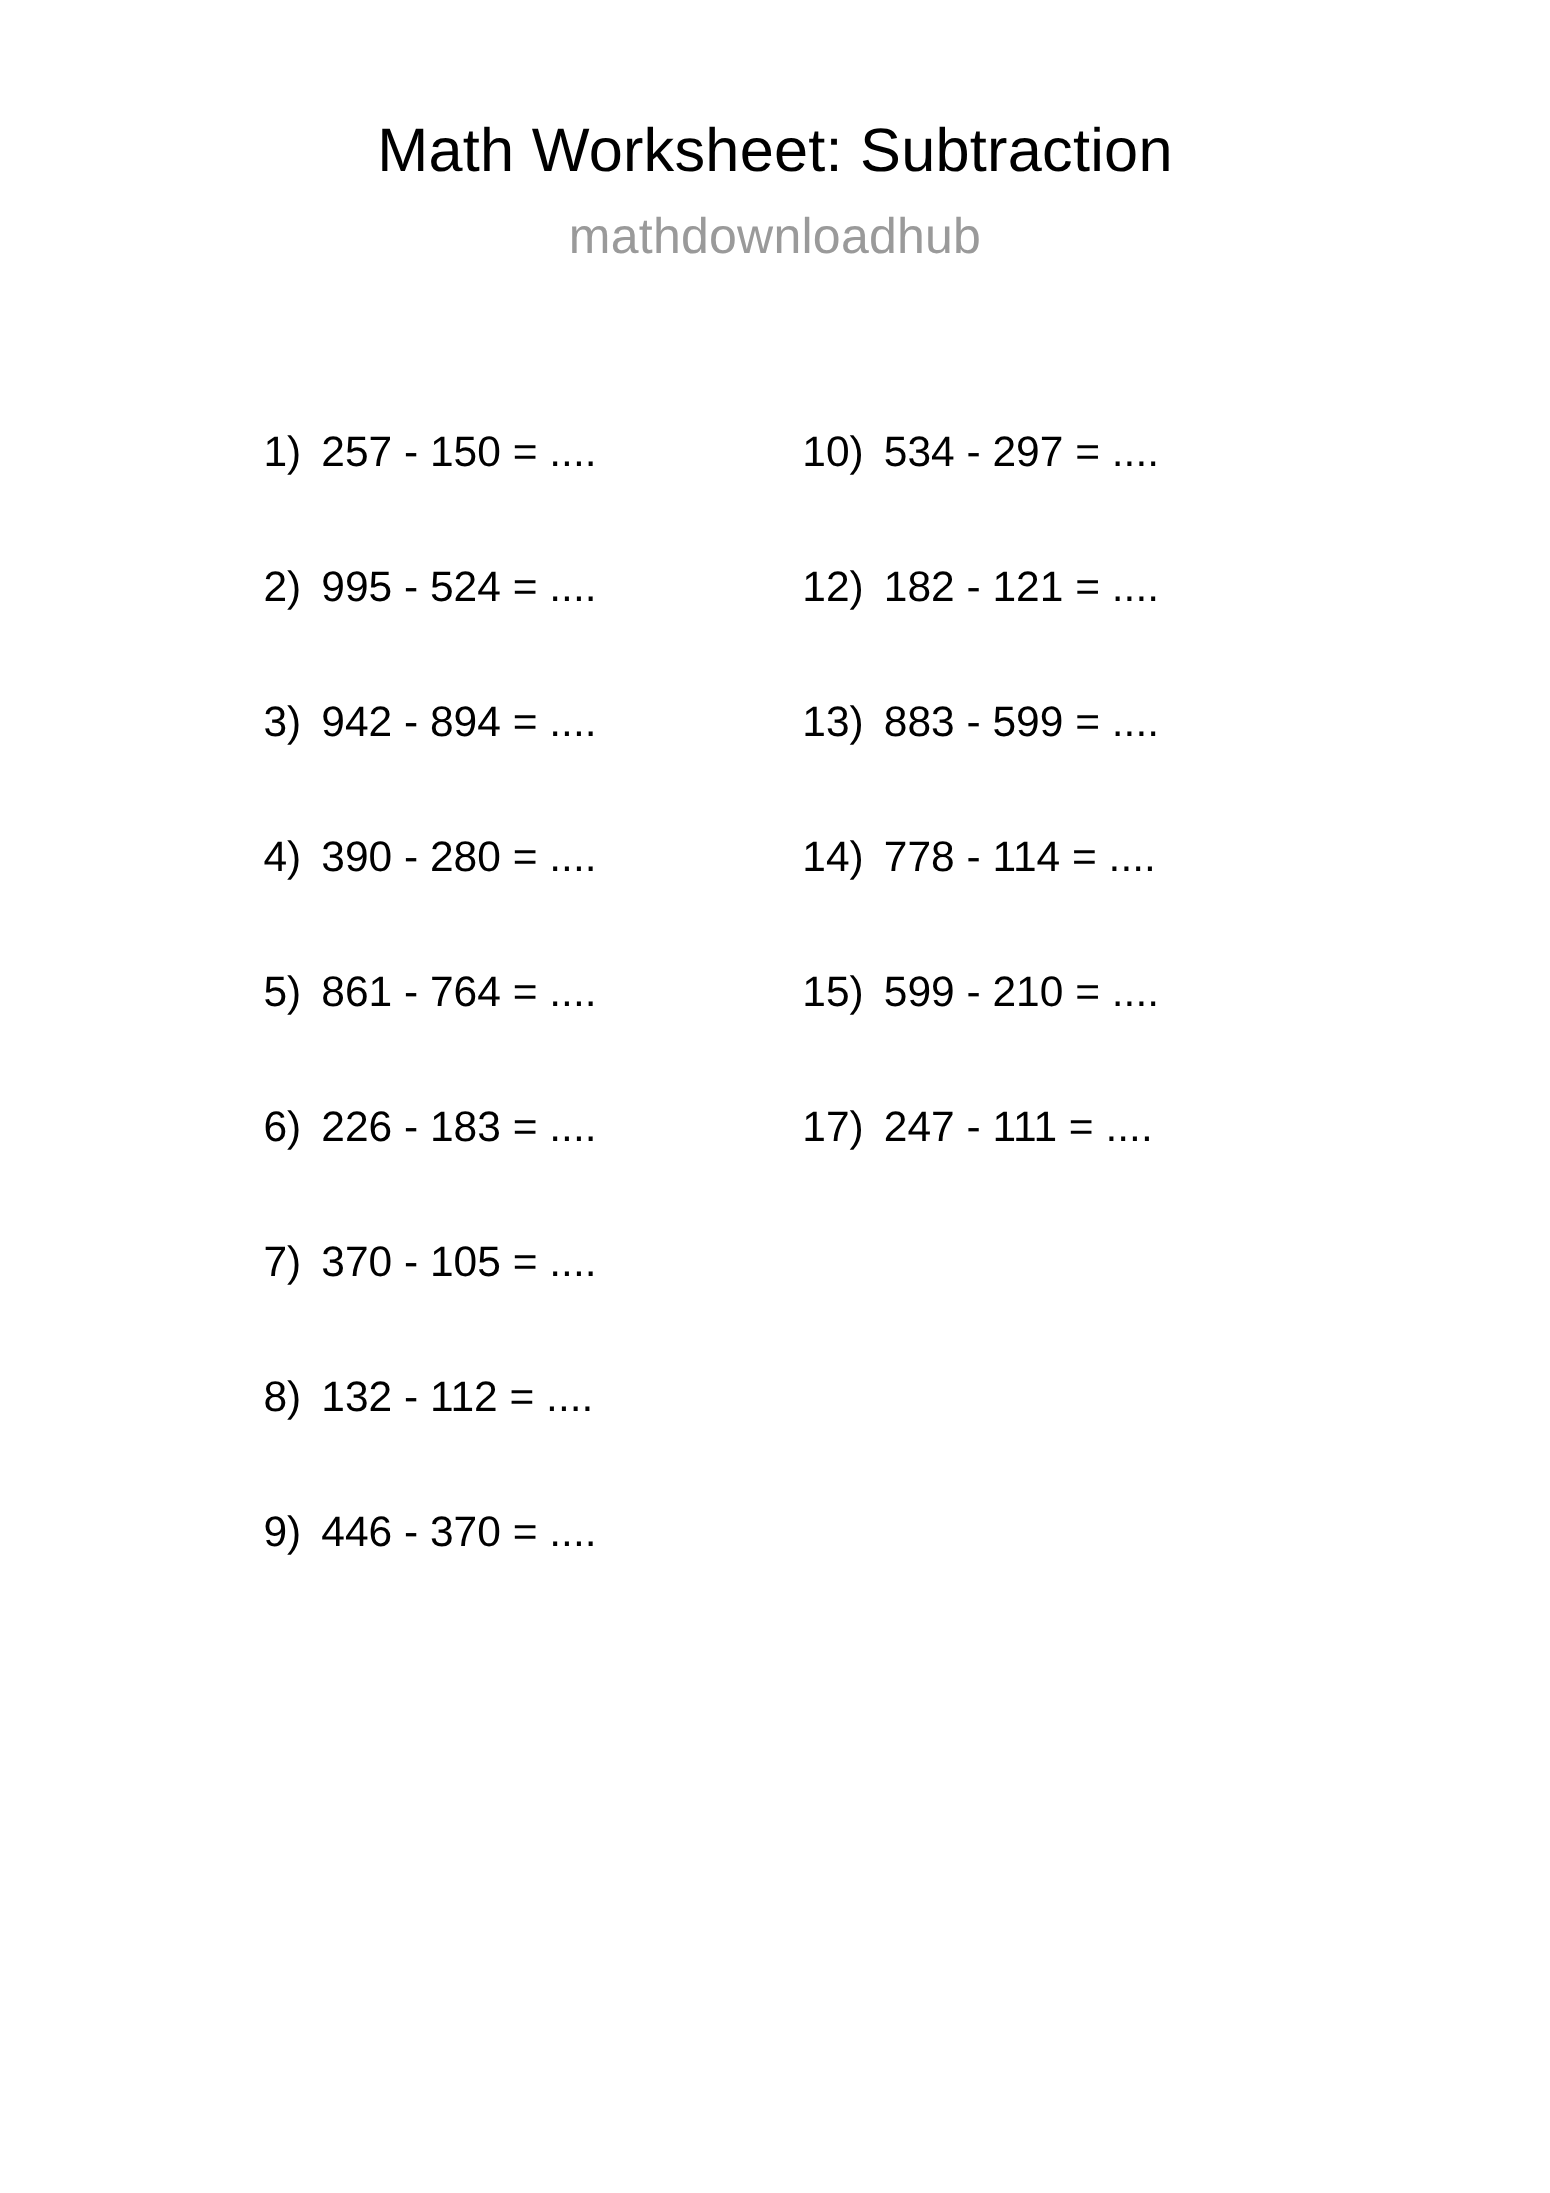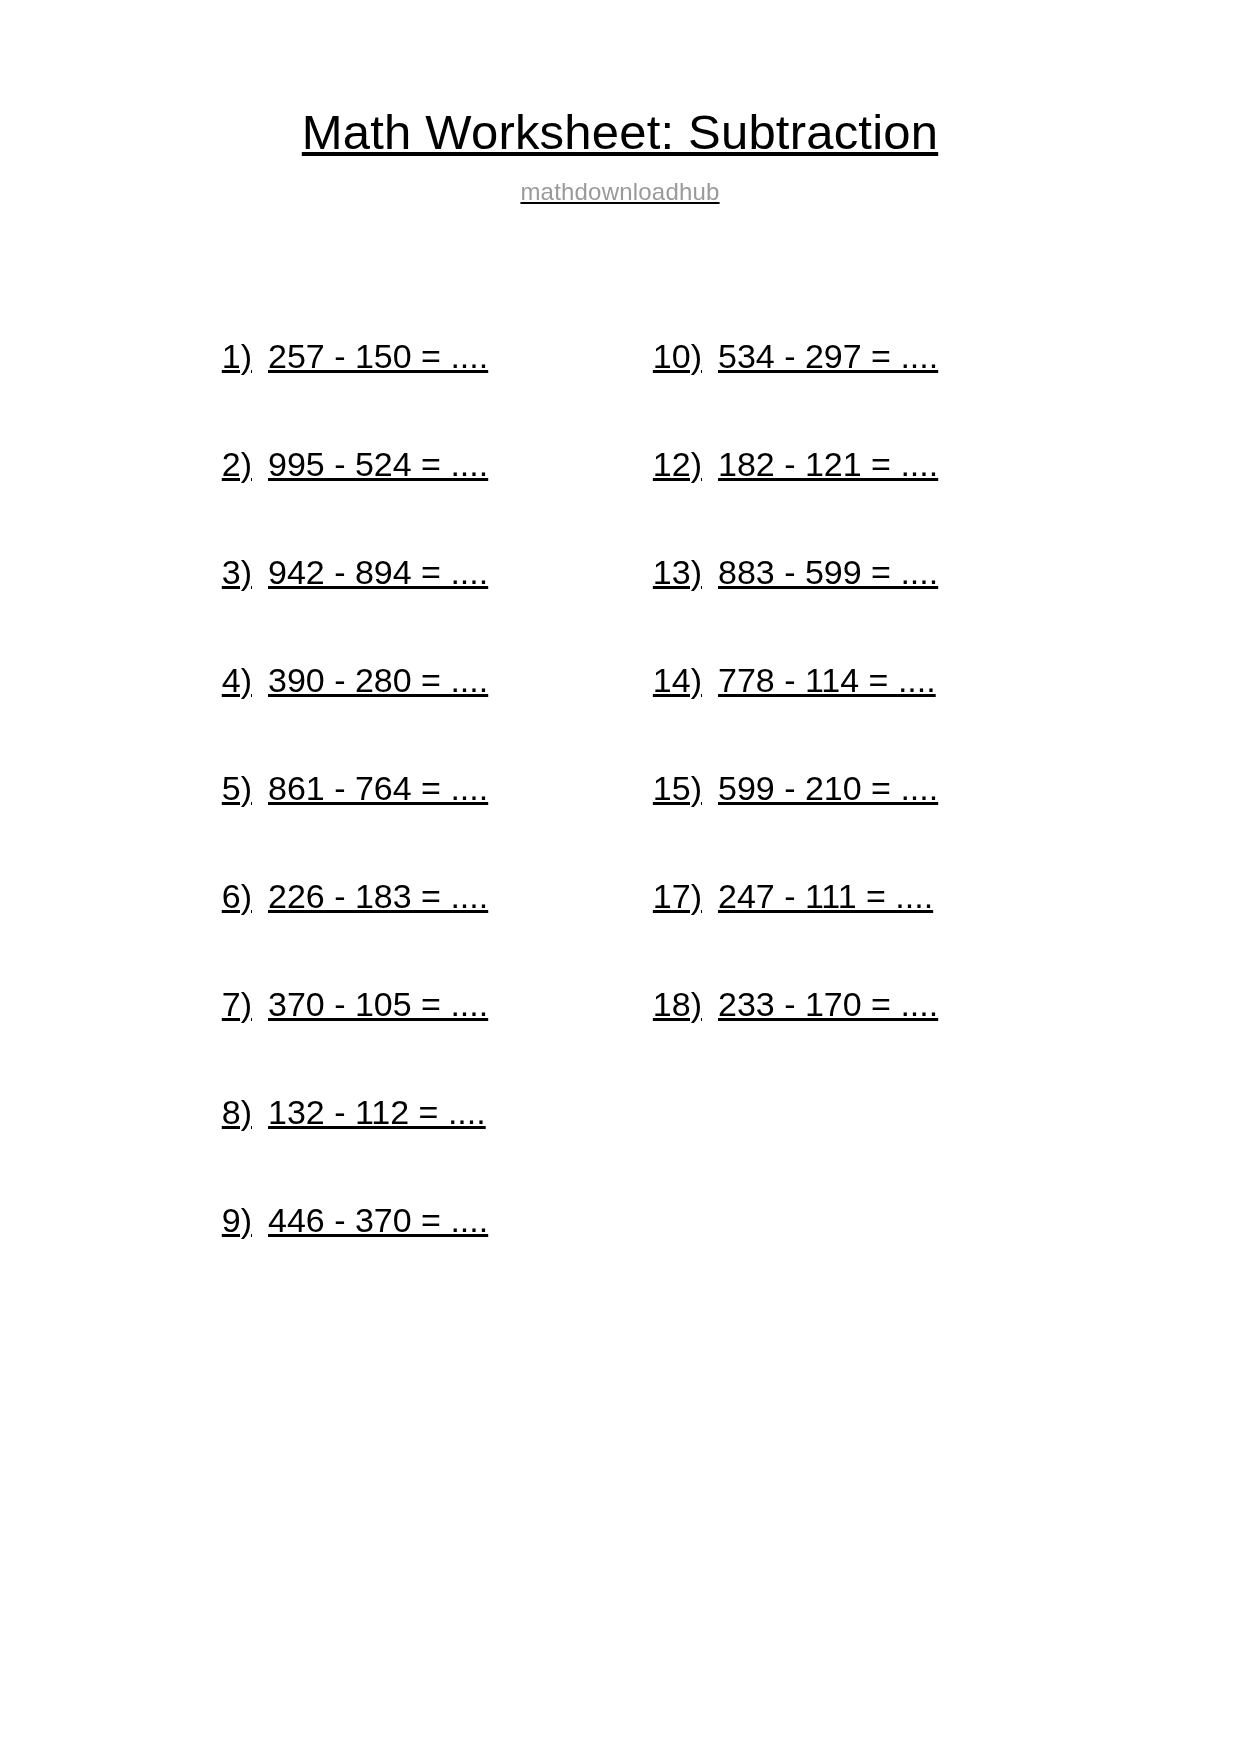--- a/index.html
+++ b/index.html
@@ -12,36 +12,35 @@
     height: 1754px;
     font-family: "Liberation Sans", sans-serif;
     color: #000000;
     position: relative;
     overflow: hidden;
   }
   .page {
     width: 1240px;
     height: 1754px;
     box-sizing: border-box;
-    padding: 12px;
+    padding: 1px;
     position: relative;
-    text-decoration: underline;
   }
   .title {
     text-align: center;
     font-size: 49px;
     font-weight: normal;
     color: #000000;
     margin: 0;
     padding-top: 92px;
     letter-spacing: 0.2px;
   }
   .subtitle {
     text-align: center;
-    font-size: 24px;
+    font-size: 40px;
     color: #9a9a9a;
     margin: 0;
     padding-top: 18px;
     letter-spacing: 0.2px;
   }
   .problems {
     margin-top: 96px;
     padding-left: 170px;
     padding-right: 150px;
     display: flex;
@@ -143,20 +142,16 @@
         <span class="expr">778 - 114 = ....</span>
       </div>
       <div class="problem">
         <span class="num">15)</span>
         <span class="expr">599 - 210 = ....</span>
       </div>
       <div class="problem">
         <span class="num">17)</span>
         <span class="expr">247 - 111 = ....</span>
       </div>
-      <div class="problem">
-        <span class="num">18)</span>
-        <span class="expr">233 - 170 = ....</span>
-      </div>
     </div>
 
   </div>
 </div>
 
 </body></html>

